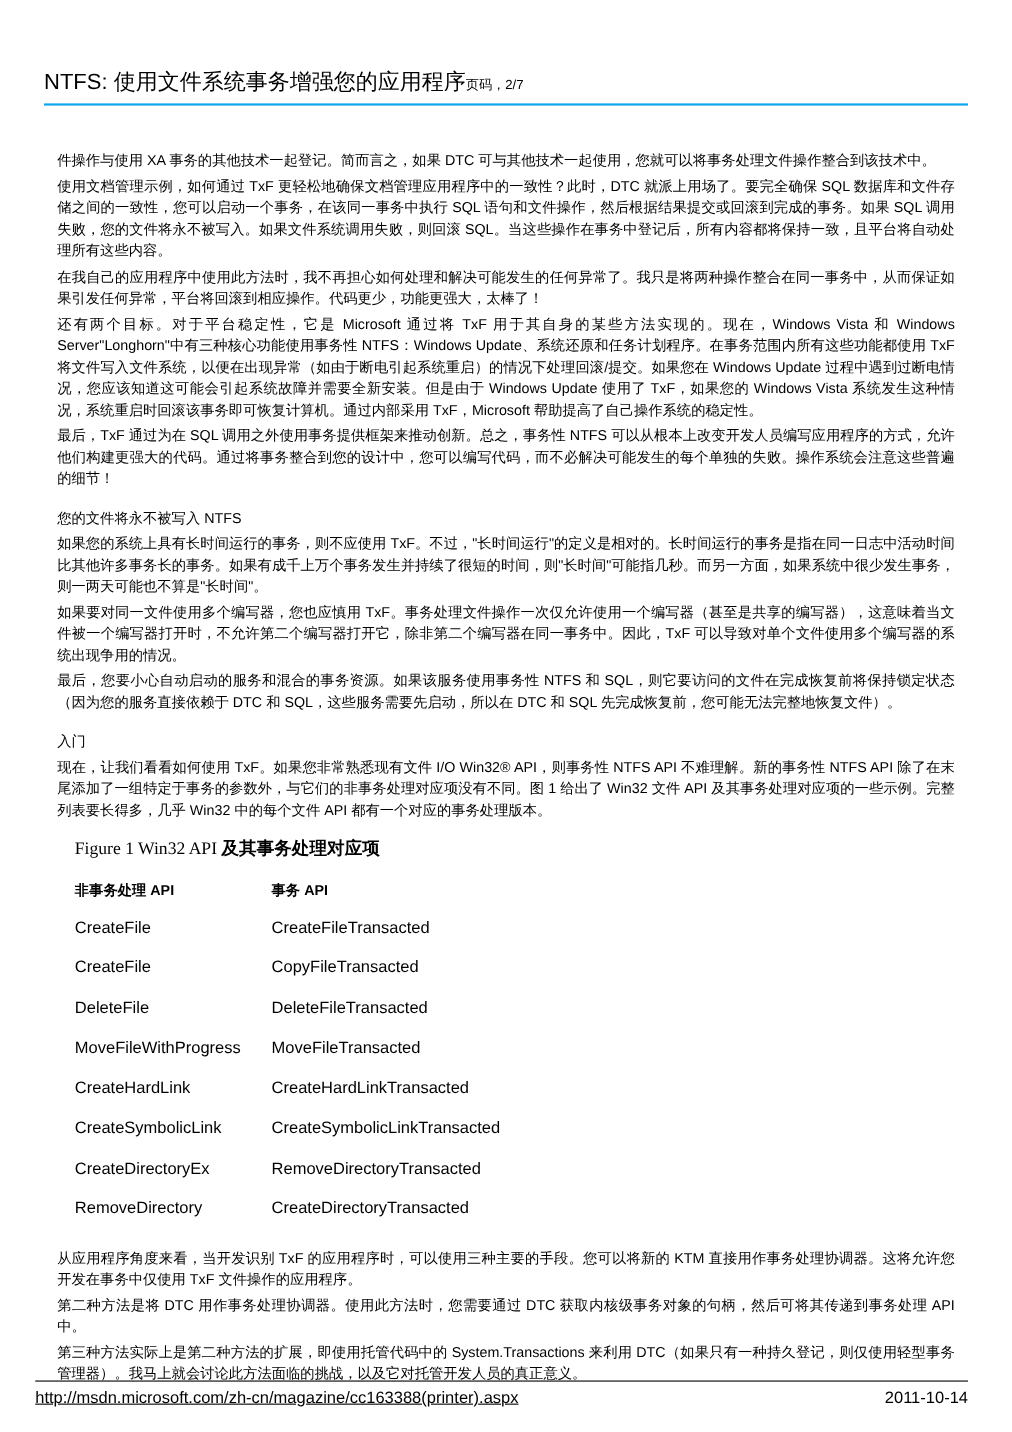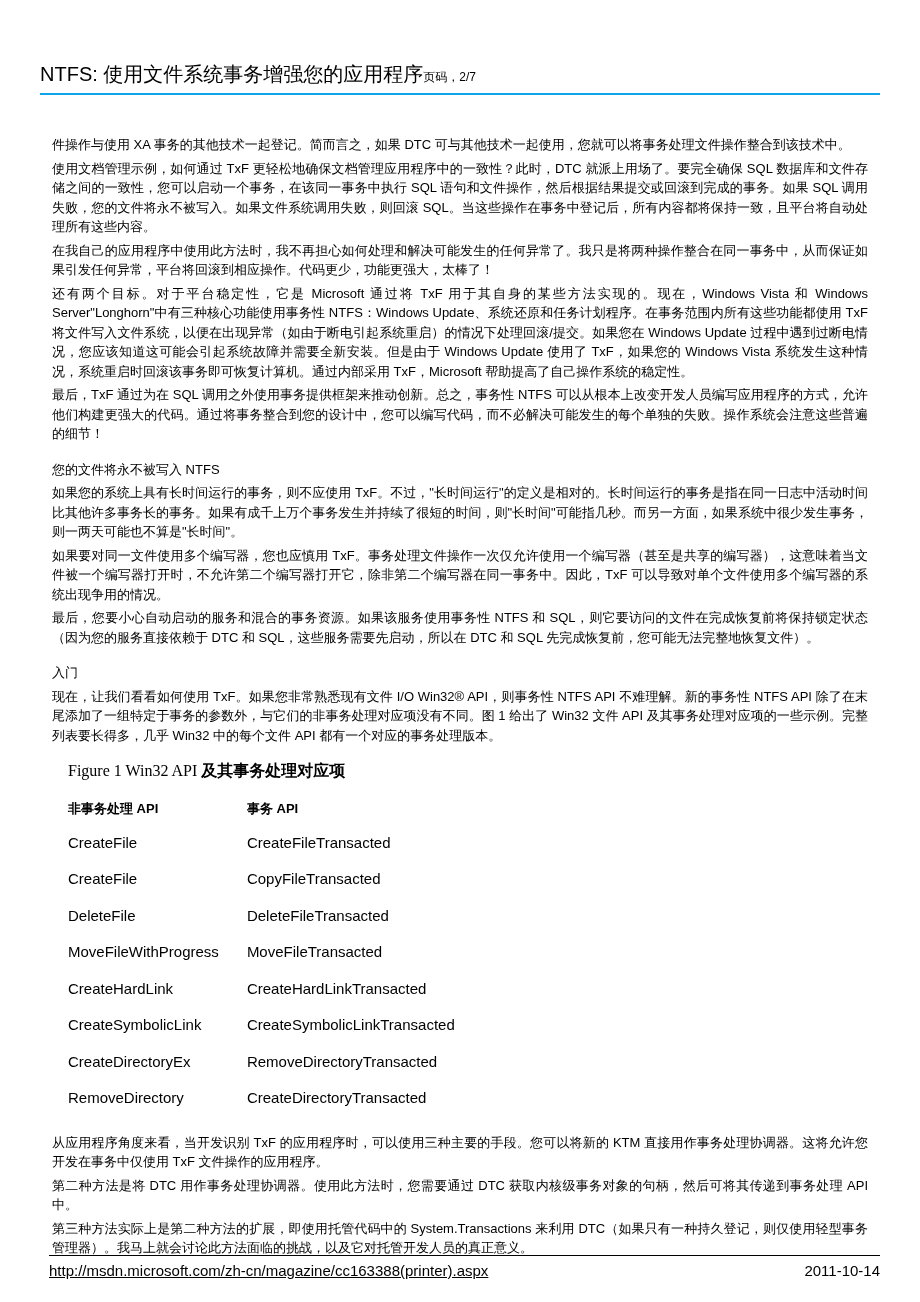--- a/index.html
+++ b/index.html
@@ -60,21 +60,21 @@
       padding: 6px 28px 6px 0;
     }
     table.api-table td {
       padding: 7px 28px 7px 0;
       font-family: Arial, sans-serif;
       font-size: 15px;
     }
     .footer {
       position: fixed;
       bottom: 20px;
-      left: 49px;
+      left: 32px;
       right: 40px;
       display: flex;
       justify-content: space-between;
       border-top: 1px solid #000;
       padding-top: 4px;
       font-size: 15px;
       background: #fff;
     }
     .footer-url {
       text-decoration: underline;

